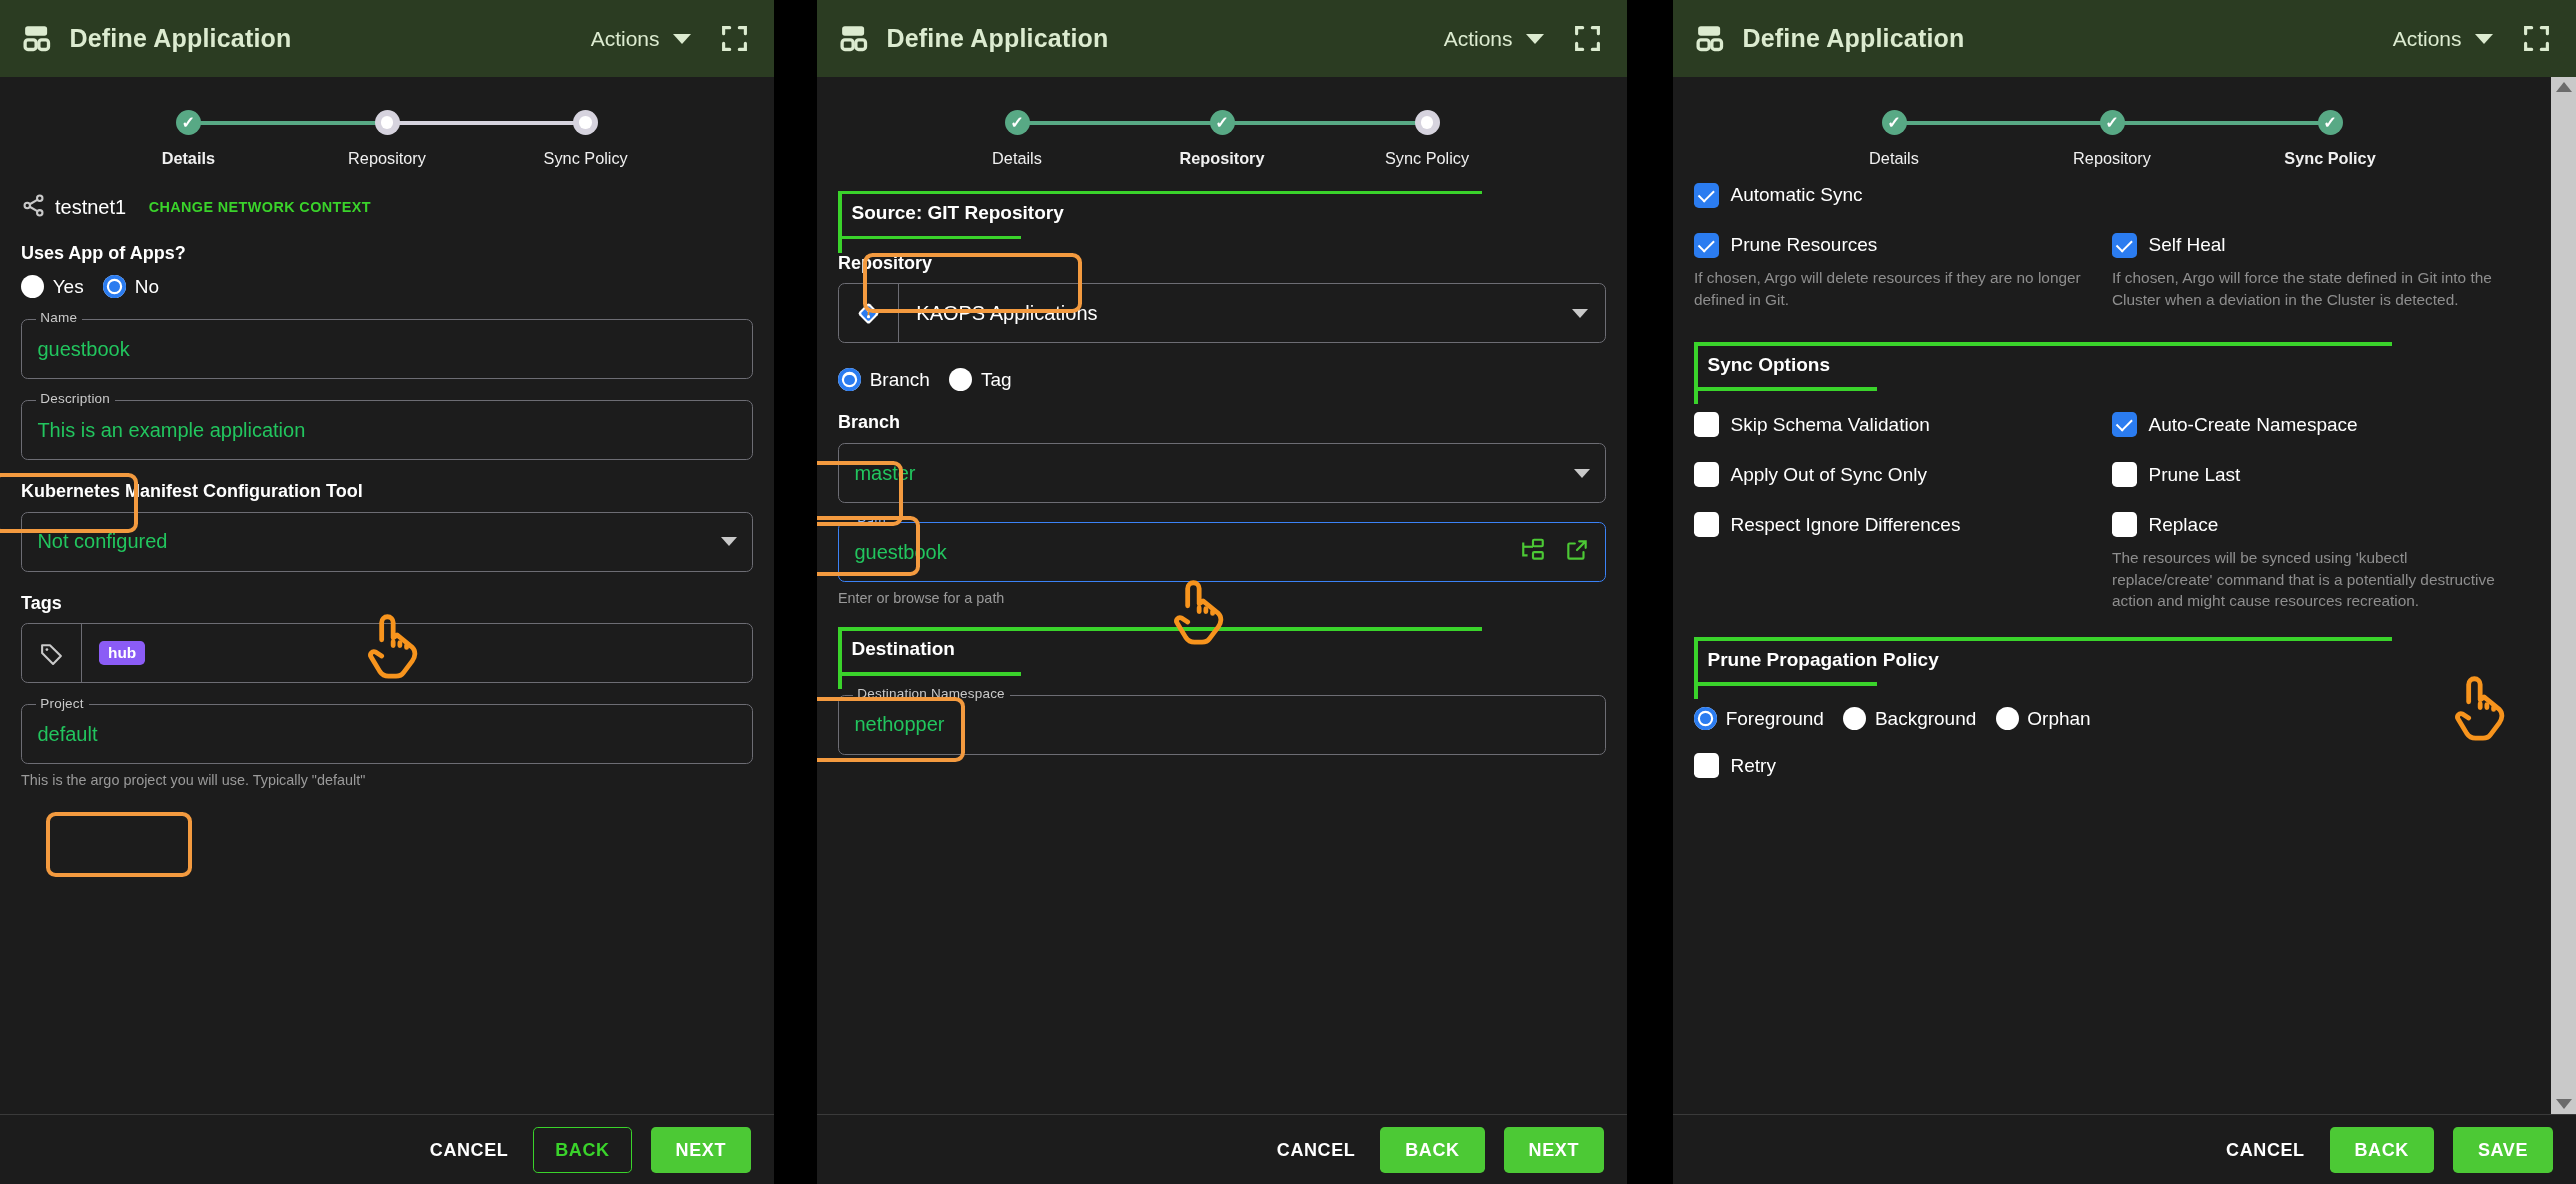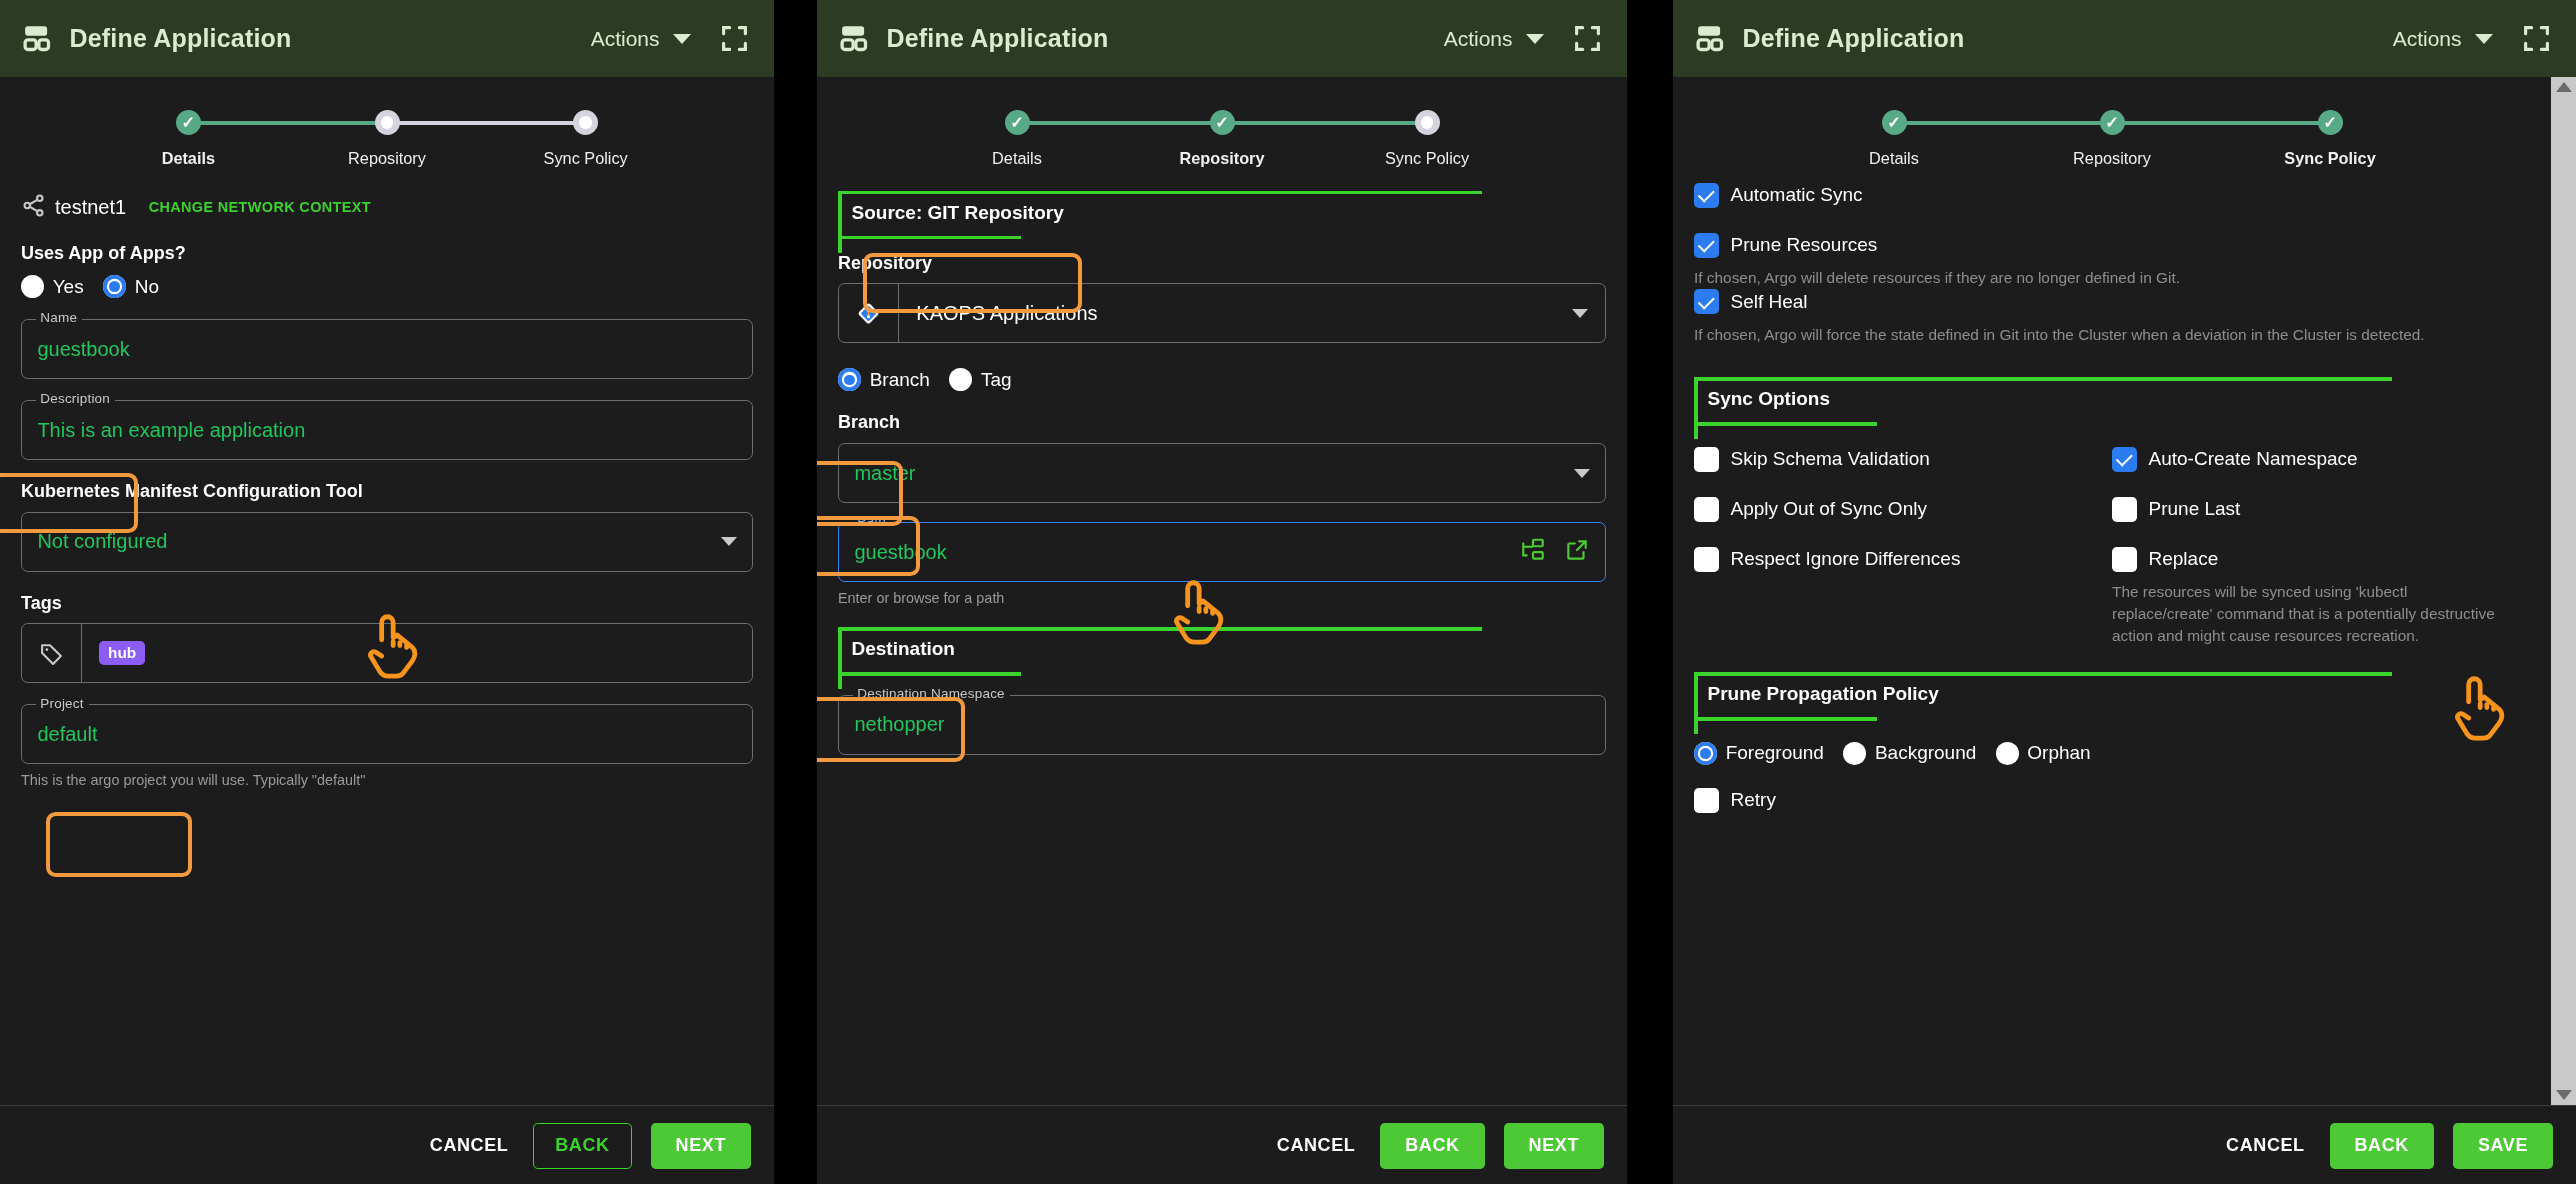--- a/index.html
+++ b/index.html
@@ -183,21 +183,21 @@
   }
   .sec-annot .sectext { color:#fff; font-size: 19px; font-weight: bold; }
   .sec-annot .gl {
     position:absolute; background: #3ad32b;
   }
 
   
   .pfooter {
     flex: 0 0 auto;
     border-top: 1px solid #3a3a3a;
-    height: 80px;
+    height: 71px;
     display:flex; align-items:center; justify-content:flex-end;
     gap: 19px; padding: 0 23px;
     background: #1c1c1c;
   }
   .btn-text {
     color:#fff; font-size:18px; font-weight:bold; letter-spacing:0.6px;
     background: transparent; border: none; cursor: pointer;
     padding: 9.6px 5.8px;
   }
   .btn-outline {
@@ -568,21 +568,21 @@
                 </div>
               <div class="slabel">Sync Policy</div>
             </div>
           </div>
 
           <div class="cbrow" style="margin-top:15.4px;">
             <span class="cb on"></span>
             <span class="cblabel">Automatic Sync</span>
           </div>
 
-          <div class="two-col" style="margin-top:25px;flex-direction:column;">
+          <div class="two-col" style="margin-top:25px;">
             <div>
               <div class="cbrow">
                 <span class="cb on"></span>
                 <span class="cblabel">Prune Resources</span>
               </div>
               <div class="desc-sm">If chosen, Argo will delete resources if they are no longer defined in Git.</div>
             </div>
             <div>
               <div class="cbrow">
                 <span class="cb on"></span>

